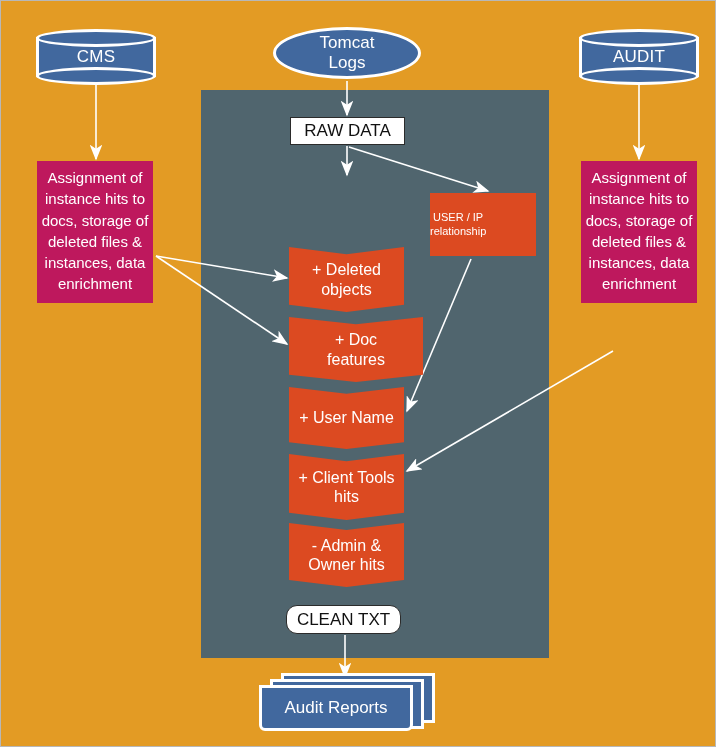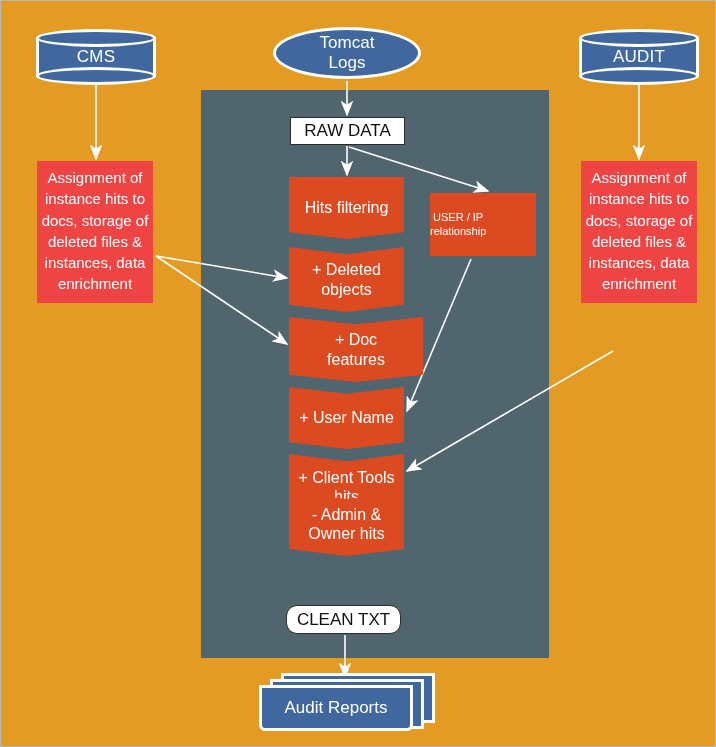--- a/index.html
+++ b/index.html
@@ -100,21 +100,21 @@
     text-align: center;
     color: #ffffff;
     font-size: 17px;
     line-height: 1.15;
   }
 
   
   .note-box {
     position: absolute;
     width: 116px;
-    background: #ef4444;
+    background: #be185d;
     color: #ffffff;
     font-size: 15px;
     line-height: 1.42;
     text-align: center;
     padding: 6px 4px 8px 4px;
     box-sizing: border-box;
   }
   #note-left  { left: 36px;  top: 160px; }
   #note-right { left: 580px; top: 160px; }
 
@@ -151,21 +151,21 @@
   }
   .chevron.flat-top {
     -webkit-clip-path: polygon(0% 0%, 100% 0%, 100% 89%, 50% 100%, 0% 89%);
     clip-path: polygon(0% 0%, 100% 0%, 100% 89%, 50% 100%, 0% 89%);
   }
   #chev-hits      { left: 288px; top: 176px; width: 115px; height: 62px; }
   #chev-deleted   { left: 288px; top: 246px; width: 115px; height: 65px; }
   #chev-docfeat   { left: 288px; top: 316px; width: 134px; height: 65px; }
   #chev-username  { left: 288px; top: 386px; width: 115px; height: 62px; }
   #chev-client    { left: 288px; top: 453px; width: 115px; height: 66px; }
-  #chev-admin     { left: 288px; top: 491px; width: 115px; height: 64px; }
+  #chev-admin     { left: 288px; top: 522px; width: 115px; height: 64px; }
 
   
   #user-ip {
     position: absolute;
     left: 429px;
     top: 192px;
     width: 106px;
     height: 63px;
     background: #DC4A21;
     color: #ffffff;
@@ -264,23 +264,20 @@
     <div class="cyl-top"></div>
     <div class="cyl-label">AUDIT</div>
   </div>
 
   <div class="note-box" id="note-left">Assignment of instance hits to docs, storage of deleted files &amp; instances, data enrichment</div>
   <div class="note-box" id="note-right">Assignment of instance hits to docs, storage of deleted files &amp; instances, data enrichment</div>
 
   <div class="white-box" id="raw-data">RAW DATA</div>
   <div class="white-box" id="clean-txt">CLEAN TXT</div>
 
-  <div class="chevron flat-top" id="chev-hits">
-    <span>Hits filtering</span>
-  </div>
 
   <div class="chevron" id="chev-deleted">
     <span>
       <span style="display:block">+ Deleted</span>
       <span style="display:block">objects</span>
     </span>
   </div>
 
   <div class="chevron" id="chev-docfeat">
     <span>

